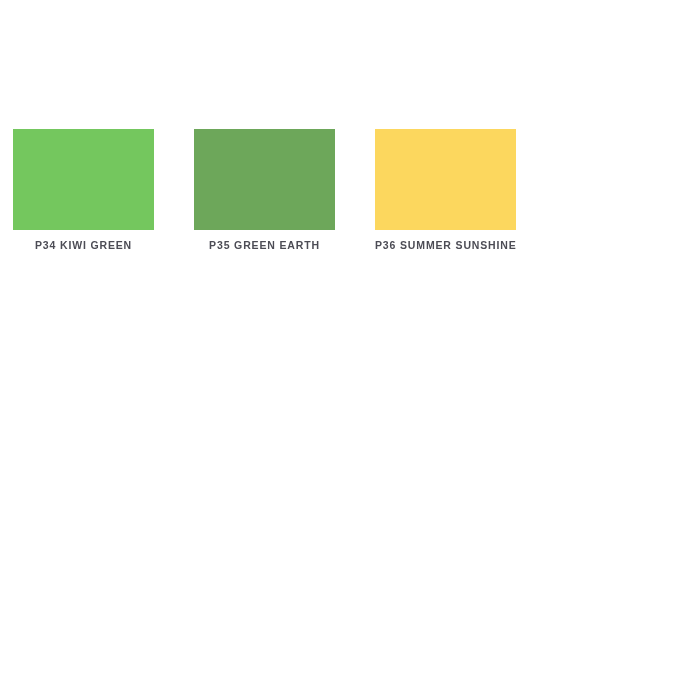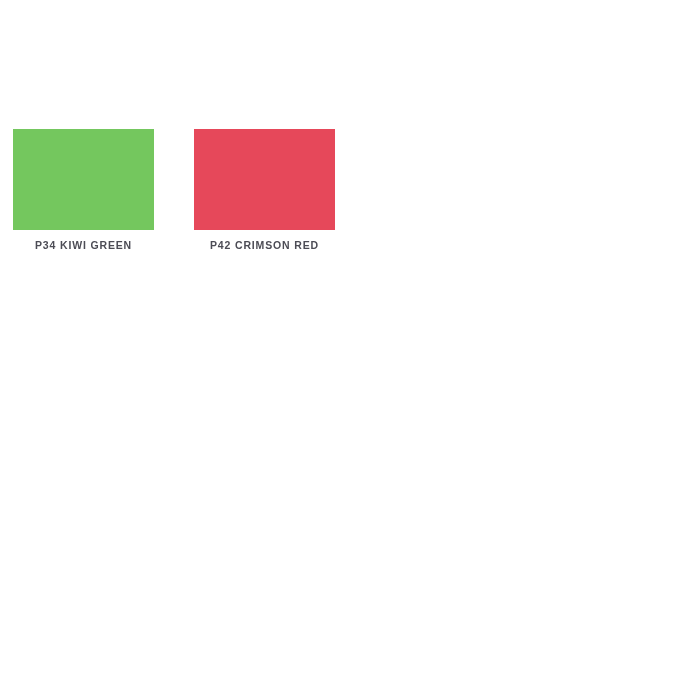--- a/index.html
+++ b/index.html
@@ -63,27 +63,31 @@
 <body>
 
 <div id="palette-board">
   <div class="swatch-grid">
 
     <div class="swatch-cell">
       <span class="swatch-chip" style="background-color: rgb(116, 199, 94);"></span>
       <span class="swatch-label">P34 KIWI GREEN</span>
     </div>
 
+    <div class="swatch-cell">
+      <span class="swatch-chip" style="background-color: rgb(109, 167, 90);"></span>
+      <span class="swatch-label">P35 GREEN EARTH</span>
+    </div>
+
+    <div class="swatch-cell">
+      <span class="swatch-chip" style="background-color: rgb(252, 215, 94);"></span>
+      <span class="swatch-label">P36 SUMMER SUNSHINE</span>
+    </div>
 
 
 
 
 
-
-    <div class="swatch-cell">
-      <span class="swatch-chip" style="background-color: rgb(230, 72, 90);"></span>
-      <span class="swatch-label">P42 CRIMSON RED</span>
-    </div>
 
 
 
   </div>
 </div>
 
 </body></html>

